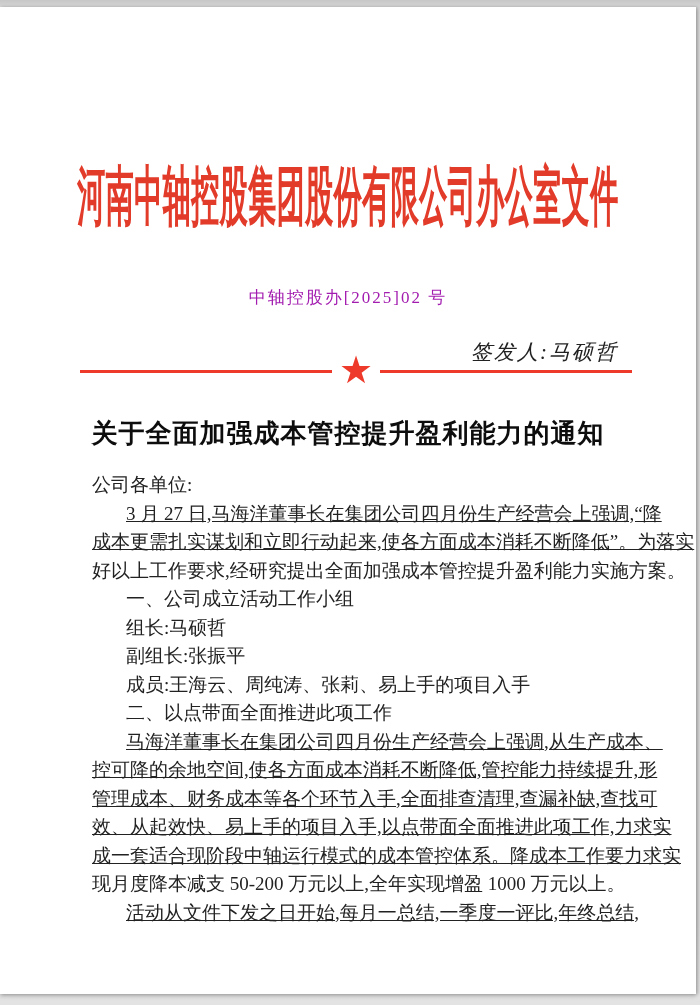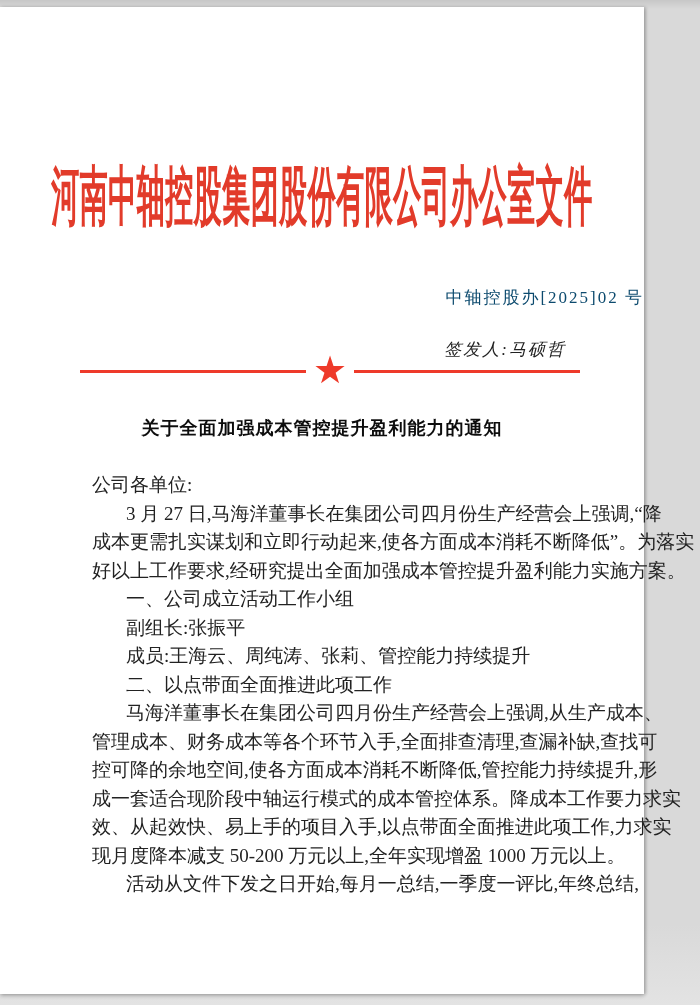--- a/index.html
+++ b/index.html
@@ -6,21 +6,21 @@
     margin: 0;
     padding: 0;
     width: 700px;
     height: 1005px;
     background: linear-gradient(#c7c7c7, #d9d9d9 9px, #d9d9d9 92%, #e3e3e3);
     overflow: hidden;
     font-family: "Liberation Serif", "DejaVu Serif", serif;
   }
   .page {
     position: relative;
-    width: 644px;
+    width: 696px;
     height: 987px;
     margin: 7px 4px 11px 0;
     background: #ffffff;
     box-shadow: 2px 0 3px rgba(0,0,0,0.18), 0 2px 4px rgba(0,0,0,0.22);
   }
   .letterhead {
     position: absolute;
     top: 174px;
     left: 0;
     width: 100%;
@@ -33,30 +33,30 @@
     white-space: nowrap;
     color: var(--red, #e23b2a);
     transform: scaleY(2.3);
     transform-origin: 50% 50%;
   }
   .doc-number {
     position: absolute;
     top: 279px;
     left: 0;
     width: 100%;
-    text-align: right;
+    text-align: center;
     font-size: 17px;
     letter-spacing: 2px;
-    color: #0c4a6e;
+    color: #a21caf;
   }
   .issuer {
     position: absolute;
     top: 331px;
     right: 78px;
-    font-size: 17px;
+    font-size: 21px;
     font-style: italic;
     letter-spacing: 2px;
     color: #222222;
   }
   .rule {
     position: absolute;
     top: 344px;
     left: 80px;
     right: 64px;
     height: 40px;
@@ -77,21 +77,21 @@
   }
   .doc-title {
     position: absolute;
     top: 409px;
     left: 0;
     width: 100%;
     margin: 0;
     text-align: center;
     font-family: "Liberation Sans", "DejaVu Sans", sans-serif;
     font-weight: bold;
-    font-size: 18px;
+    font-size: 26px;
     letter-spacing: 1px;
     color: #0d0d0d;
     white-space: nowrap;
   }
   .body-block {
     position: absolute;
     top: 464px;
     left: 92px;
     right: 63px;
     font-size: 19px;
@@ -100,20 +100,21 @@
   }
   .line {
     white-space: nowrap;
     text-align: left;
     text-align-last: left;
   }
   .line.indent { padding-left: 34px; }
   .line.fill {
     text-align: justify;
     text-align-last: justify;
+    text-decoration: underline;
   }
 </style>
 </head>
 <body>
 
 <div class="page">
 
   <div class="letterhead">河南中轴控股集团股份有限公司办公室文件</div>
 
   <div class="doc-number">中轴控股办[2025]02 号</div>
@@ -127,25 +128,26 @@
   </div>
 
   <h1 class="doc-title">关于全面加强成本管控提升盈利能力的通知</h1>
 
   <div class="body-block" id="body-lines">
       <div class="line">公司各单位:</div>
       <div class="line fill indent">3 月 27 日,马海洋董事长在集团公司四月份生产经营会上强调,“降</div>
       <div class="line fill">成本更需扎实谋划和立即行动起来,使各方面成本消耗不断降低”。为落实</div>
       <div class="line">好以上工作要求,经研究提出全面加强成本管控提升盈利能力实施方案。</div>
       <div class="line indent">一、公司成立活动工作小组</div>
+      <div class="line indent">组长:马硕哲</div>
       <div class="line indent">副组长:张振平</div>
-      <div class="line indent">成员:王海云、周纯涛、张莉、管控能力持续提升</div>
+      <div class="line indent">成员:王海云、周纯涛、张莉、易上手的项目入手</div>
       <div class="line indent">二、以点带面全面推进此项工作</div>
       <div class="line fill indent">马海洋董事长在集团公司四月份生产经营会上强调,从生产成本、</div>
+      <div class="line fill">控可降的余地空间,使各方面成本消耗不断降低,管控能力持续提升,形</div>
       <div class="line fill">管理成本、财务成本等各个环节入手,全面排查清理,查漏补缺,查找可</div>
-      <div class="line fill">控可降的余地空间,使各方面成本消耗不断降低,管控能力持续提升,形</div>
+      <div class="line fill">效、从起效快、易上手的项目入手,以点带面全面推进此项工作,力求实</div>
       <div class="line fill">成一套适合现阶段中轴运行模式的成本管控体系。降成本工作要力求实</div>
-      <div class="line fill">效、从起效快、易上手的项目入手,以点带面全面推进此项工作,力求实</div>
       <div class="line">现月度降本减支 50-200 万元以上,全年实现增盈 1000 万元以上。</div>
       <div class="line fill indent">活动从文件下发之日开始,每月一总结,一季度一评比,年终总结,</div>
     </div>
 
 </div>
 
 </body></html>

